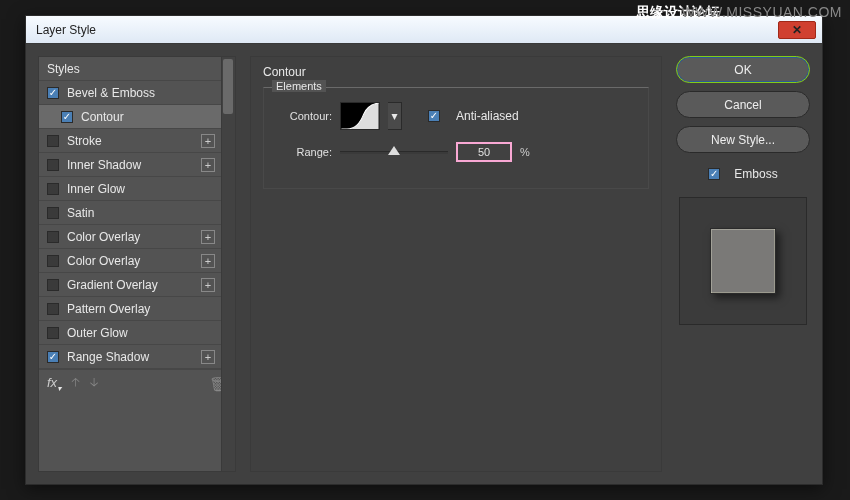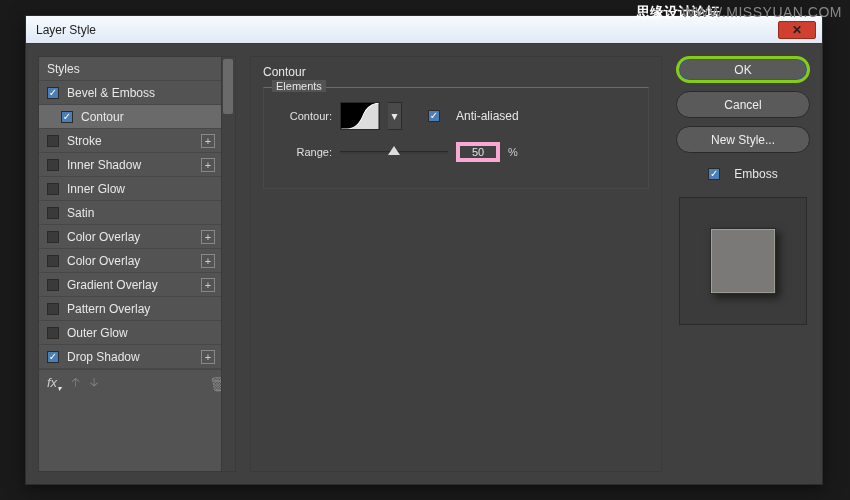--- a/index.html
+++ b/index.html
@@ -32,25 +32,25 @@
 .fieldset{border:1px solid #494949;border-top:1px solid #6a6a6a;padding:14px 12px;margin-top:8px;position:relative}
 .fieldset-label{position:absolute;top:-8px;left:8px;background:#535353;padding:0 4px;font-size:11px}
 .form-row{display:flex;align-items:center;margin-bottom:12px;gap:8px}
 .lbl{width:56px;text-align:right;font-size:11px;color:#e0e0e0}
 .contour-pick{width:40px;height:28px;background:#000;border:1px solid #2a2a2a;position:relative;overflow:hidden}
 .contour-pick svg{width:100%;height:100%}
 .dd{width:14px;height:28px;background:#4a4a4a;border:1px solid #2a2a2a;border-left:none;display:flex;align-items:center;justify-content:center;font-size:8px;color:#ccc}
 .slider{width:108px;height:16px;position:relative;display:flex;align-items:center}
 .slider-track{width:100%;height:3px;background:#3a3a3a;border-top:1px solid #2a2a2a}
 .slider-thumb{position:absolute;left:48px;top:2px;width:0;height:0;border-left:6px solid transparent;border-right:6px solid transparent;border-bottom:9px solid #ddd}
-.num-input{width:44px;height:20px;background:#414141;border:4px solid #f9a8d4;color:#e0e0e0;text-align:center;font-size:11px}
+.num-input{width:56px;height:20px;background:#414141;border:2px solid #f9a8d4;color:#e0e0e0;text-align:center;font-size:11px}
 .pct{font-size:11px;color:#ccc}
 .right{width:134px;display:flex;flex-direction:column;gap:8px;padding-top:0}
 .btn{height:27px;background:#5a5a5a;border:1px solid #2a2a2a;border-radius:14px;display:flex;align-items:center;justify-content:center;font-size:12px;color:#eee;cursor:pointer}
-.btn.primary{border:3px solid #84cc16;box-shadow:0 0 0 1px #2a5a95 inset}
+.btn.primary{border:1px solid #84cc16;box-shadow:0 0 0 1px #2a5a95 inset}
 .preview-chk{display:flex;align-items:center;justify-content:center;gap:6px;margin:6px 0 8px}
 .preview-box{width:128px;height:128px;background:#3b3b3b;border:1px solid #2a2a2a;margin:0 auto;display:flex;align-items:center;justify-content:center}
 .preview-inner{width:66px;height:66px;background:#7a7977;border:1px solid #2a2a2a;box-shadow:4px 4px 8px rgba(0,0,0,0.5),inset 1px 1px 0 rgba(255,255,230,0.3),inset -1px -1px 0 rgba(255,255,210,0.25)}
 </style>
 </head>
 <body>
 
 <div class="watermark-cn">思缘设计论坛</div>
 <div class="watermark">WWW.MISSYUAN.COM</div>
 
@@ -112,21 +112,21 @@
         <div class="row">
           <div class="chk"></div>
           <span>Pattern Overlay</span>
         </div>
         <div class="row">
           <div class="chk"></div>
           <span>Outer Glow</span>
         </div>
         <div class="row">
           <div class="chk on"></div>
-          <span>Drop Shadow</span>
+          <span>Range Shadow</span>
           <div class="add-btn">+</div>
         </div>
 
         <div class="footer-row">
           <span class="fx">fx<sub style="font-size:8px">▾</sub></span>
           <span class="arrow">🡡</span>
           <span class="arrow">🡣</span>
           <span class="trash">🗑</span>
         </div>
 

